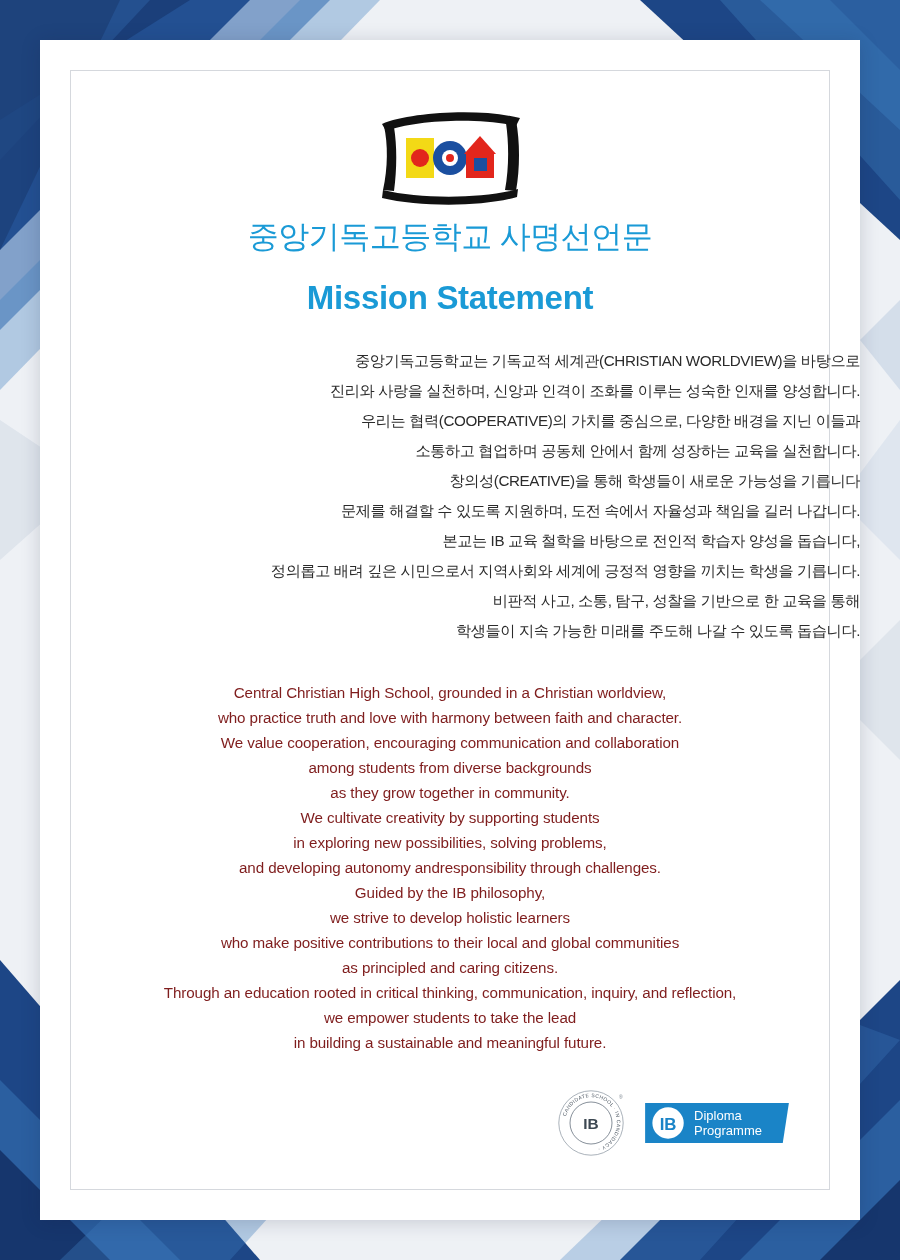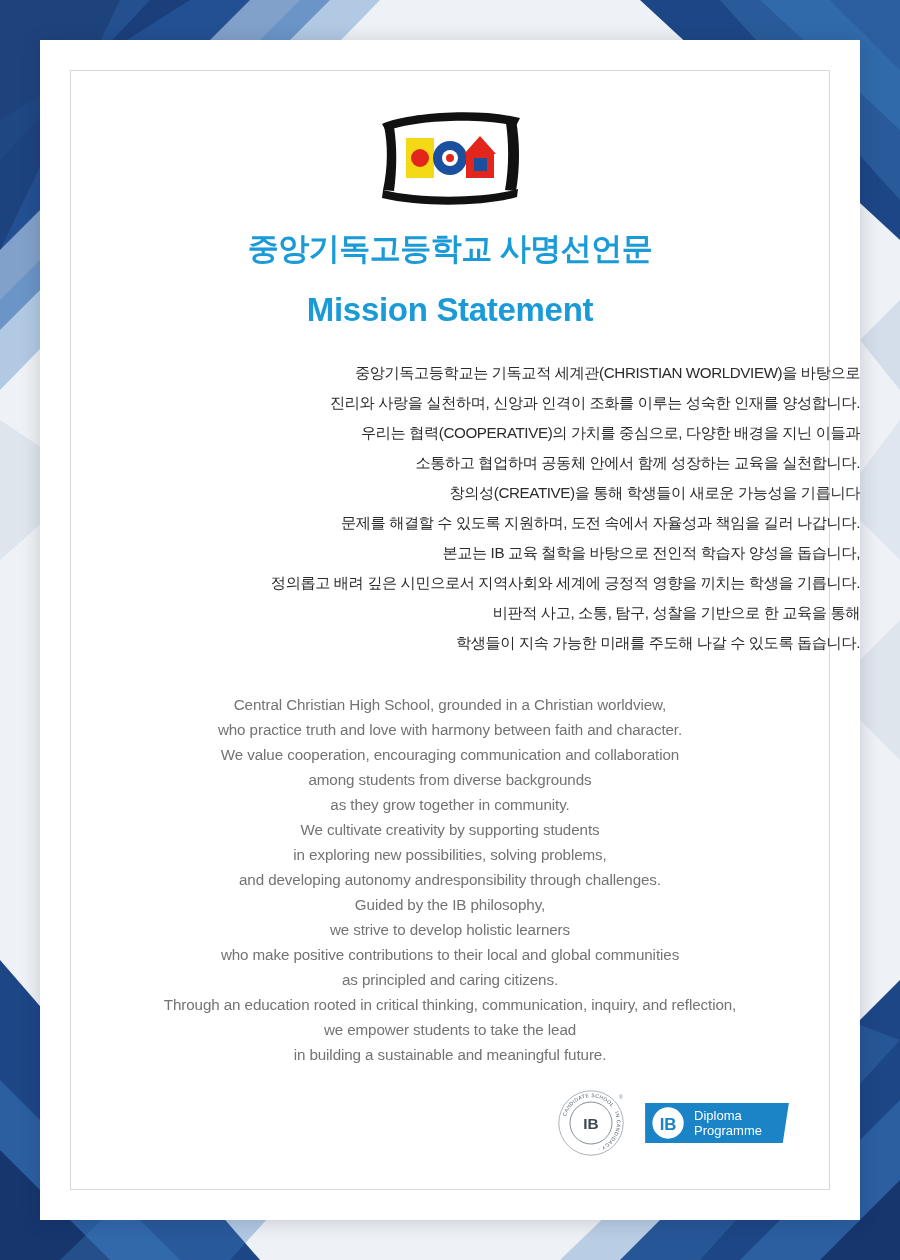--- a/index.html
+++ b/index.html
@@ -54,23 +54,23 @@
 
   
   .logo-wrap {
     margin-top: 58px;
     display: flex;
     justify-content: center;
   }
 
   
   .title-ko {
-    margin-top: 22px;
+    margin-top: 10px;
     font-size: 31px;
-    font-weight: bold;
+    font-weight: normal;
     color: #1a9ad6;
     letter-spacing: -0.5px;
     line-height: 1.25;
   }
   .title-en {
     font-size: 33px;
     font-weight: bold;
     color: #1a9ad6;
     letter-spacing: -0.3px;
     line-height: 1.3;
@@ -81,21 +81,21 @@
   .body-ko {
     margin-top: 26px;
     color: #2b2b2b;
     font-size: 15.2px;
     line-height: 30px;
     letter-spacing: -0.4px;
     text-align: right;
   }
   .body-en {
     margin-top: 34px;
-    color: #737373;
+    color: #7f1d1d;
     font-size: 15.2px;
     line-height: 25px;
     letter-spacing: -0.1px;
   }
   .body-ko div, .body-en div { white-space: nowrap; }
 
   
   .footer-logos {
     position: absolute;
     right: 66px;

